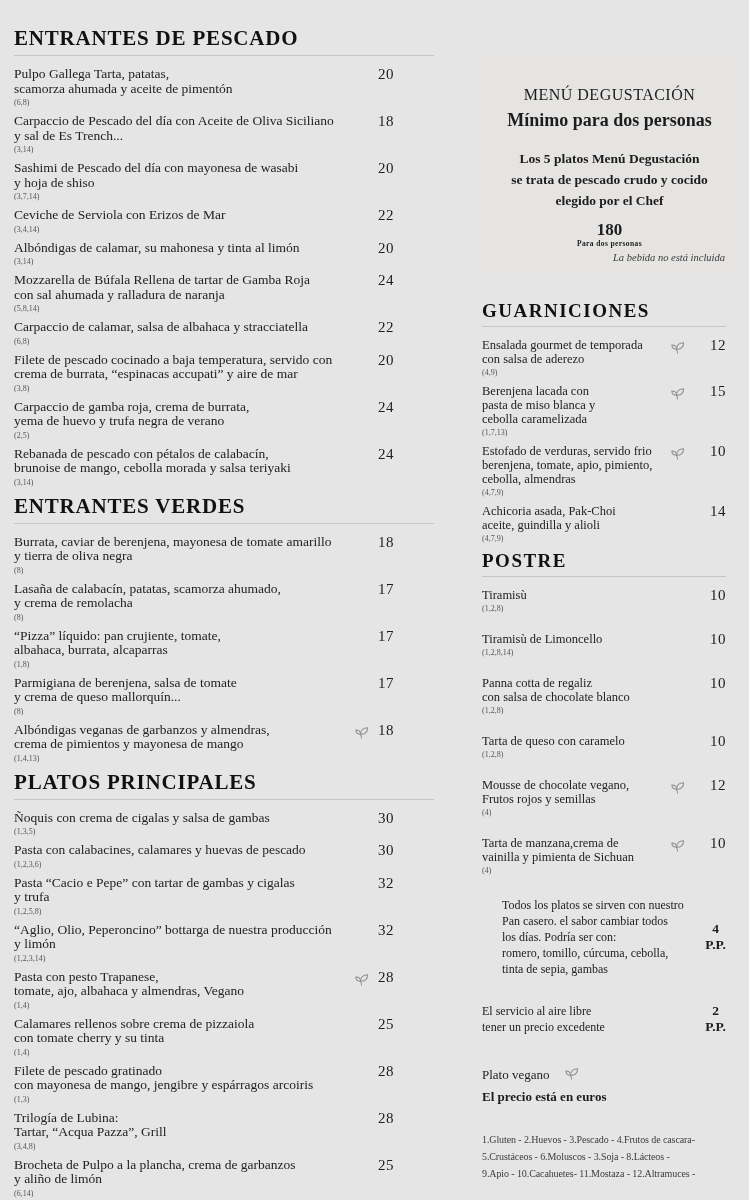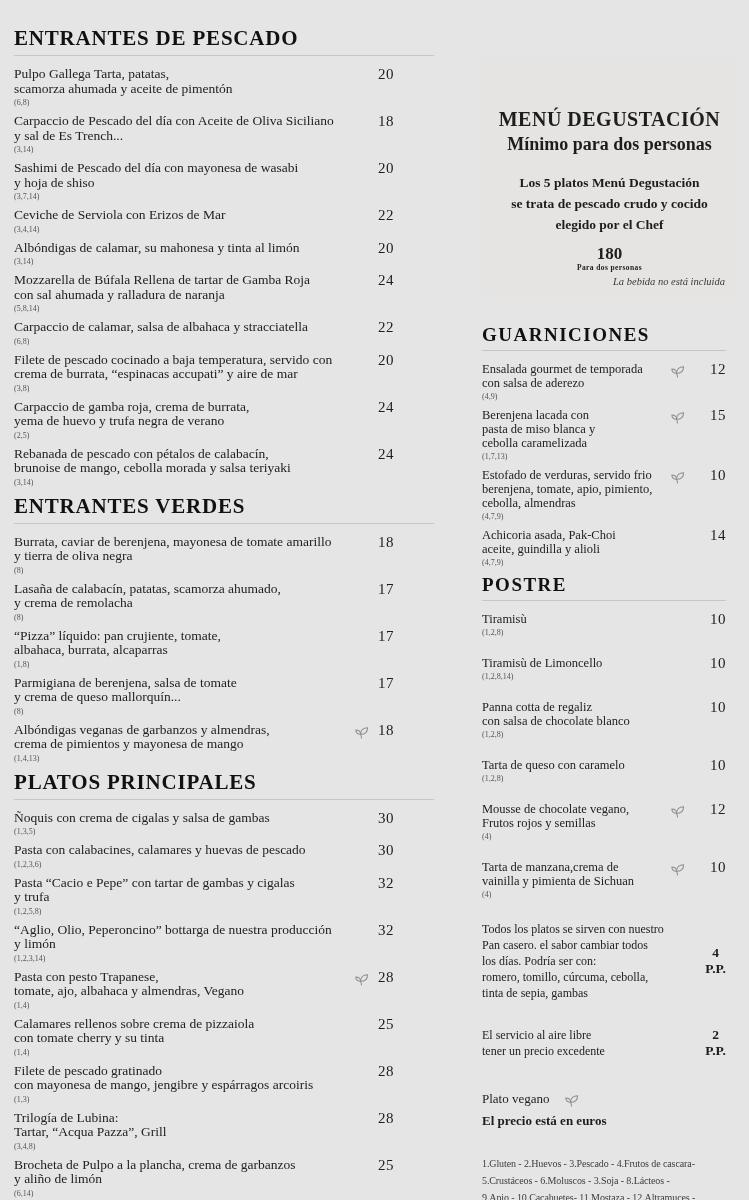--- a/index.html
+++ b/index.html
@@ -20,35 +20,35 @@
   .item-price{width:56px;font-size:15px;line-height:15px;letter-spacing:0.5px;}
 
   .col-right .item-name{font-size:12.5px;line-height:14px;}
   .col-right .item-leaf{width:24px;}
   .col-right .item-price{width:34px;text-align:right;}
   .col-right .section-title{font-size:19px;letter-spacing:1.5px;}
   .postre .item{margin-bottom:19px;}
 
   .tasting-box{width:255px;background:#e5e4e3;padding:26px 12px 10px 12px;box-sizing:border-box;
                margin-bottom:26px;text-align:center;}
-  .tbox-title{font-size:20px;font-weight:bold;line-height:26px;letter-spacing:0.5px;margin-top:24px;}
+  .tbox-title{font-size:16px;font-weight:normal;line-height:26px;letter-spacing:0.5px;}
   .tbox-subtitle{font-size:18px;font-weight:bold;line-height:24px;}
   .tbox-desc{margin-top:16px;font-size:13.5px;font-weight:bold;line-height:21px;white-space:pre-line;}
   .tbox-price{margin-top:10px;font-size:17px;font-weight:bold;line-height:18px;}
   .tbox-price-note{font-size:7.5px;font-weight:bold;letter-spacing:0.4px;line-height:9px;}
   .tbox-drinks{margin-top:4px;font-size:10.5px;font-style:italic;text-align:right;color:#3a3a3a;line-height:12px;}
 
   .note-row{position:relative;margin-top:26px;}
-  .note-row.first{margin-top:22px;}
+  .note-row.first{margin-top:22px;margin-left:20px;}
   .note-text{width:206px;font-size:12px;line-height:16px;white-space:pre-line;color:#222;}
   .note-price{position:absolute;right:0;top:50%;transform:translateY(-50%);text-align:center;
               font-size:13.5px;font-weight:bold;line-height:16px;}
 
   .legend{margin-top:30px;}
-  .legend-row{display:flex;align-items:center;gap:12px;font-size:13px;line-height:20px;}
+  .legend-row{display:flex;align-items:flex-start;gap:12px;font-size:13px;line-height:20px;}
   .legend-note{font-size:13px;line-height:20px;margin-top:2px;font-weight:bold;}
 
   .allergen-key{margin-top:24px;color:#3c3c3c;}
   .allergen-line{font-size:10px;line-height:17px;white-space:pre;letter-spacing:-0.1px;}
 
   .leaf-svg{display:block;}
 </style>
 </head>
 <body>
 

